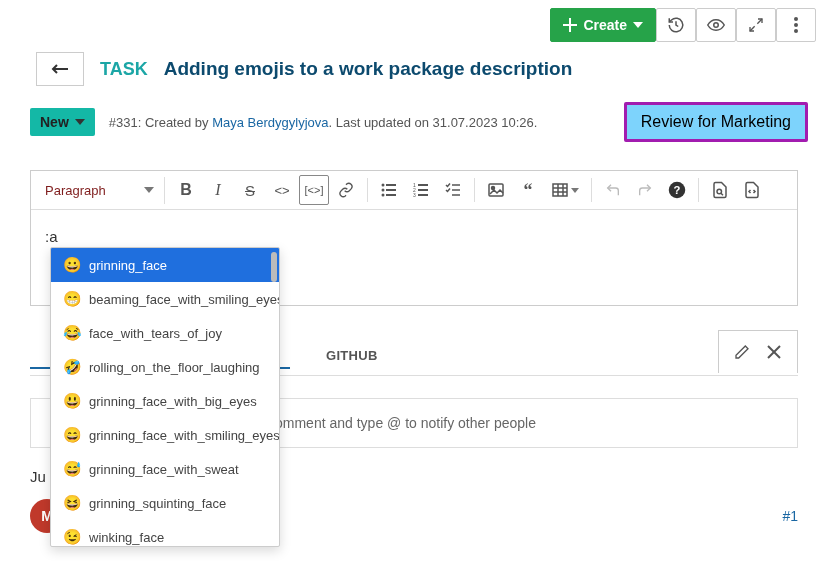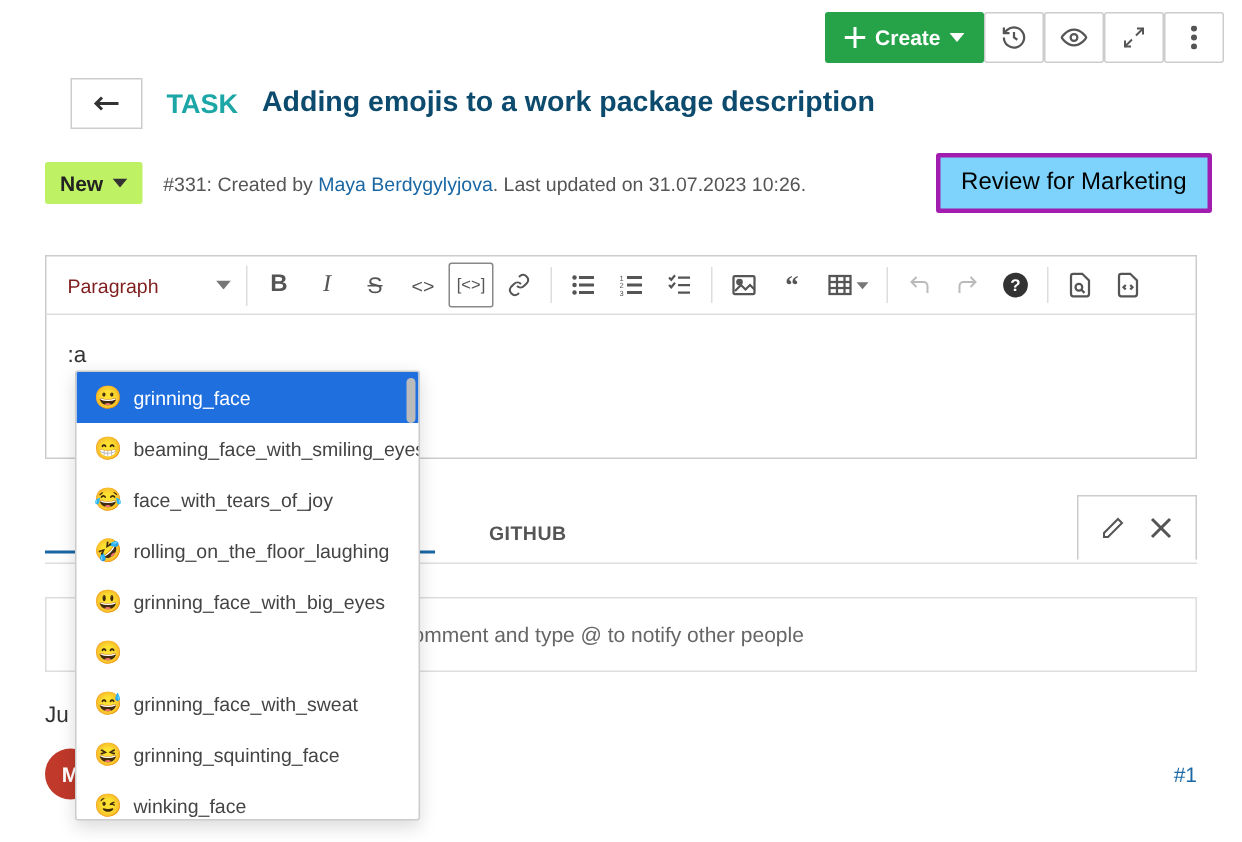--- a/index.html
+++ b/index.html
@@ -41,21 +41,21 @@
       color: #fff;
       font-weight: 600;
       padding: 0 12px;
       gap: 6px;
     }
     .btn-create svg { fill: #fff; }
     
     .title-row {
       display: flex;
       align-items: center;
-      padding: 10px 20px 6px 47px;
+      padding: 10px 20px 6px 36px;
       gap: 16px;
     }
     .back-btn {
       border: 1px solid #ccc;
       background: #fff;
       height: 34px;
       width: 48px;
       display: inline-flex;
       align-items: center;
       justify-content: center;
@@ -74,21 +74,21 @@
       color: #0c4a6e;
     }
     
     .sub-row {
       display: flex;
       align-items: center;
       padding: 10px 20px 8px 30px;
       gap: 14px;
     }
     .status-badge {
-      background: #bef264;
+      background: #14b8a6;
       color: #222;
       padding: 6px 10px;
       display: inline-flex;
       align-items: center;
       gap: 6px;
       font-weight: 600;
       cursor: pointer;
       border-radius: 2px;
     }
     .meta-text {
@@ -518,20 +518,21 @@
     <div class="emoji-item">
       <span class="emo">🤣</span>
       <span>rolling_on_the_floor_laughing</span>
     </div>
     <div class="emoji-item">
       <span class="emo">😃</span>
       <span>grinning_face_with_big_eyes</span>
     </div>
     <div class="emoji-item">
       <span class="emo">😄</span>
+      <span>grinning_face_with_smiling_eyes</span>
     </div>
     <div class="emoji-item">
       <span class="emo">😅</span>
       <span>grinning_face_with_sweat</span>
     </div>
     <div class="emoji-item">
       <span class="emo">😆</span>
       <span>grinning_squinting_face</span>
     </div>
     <div class="emoji-item">

